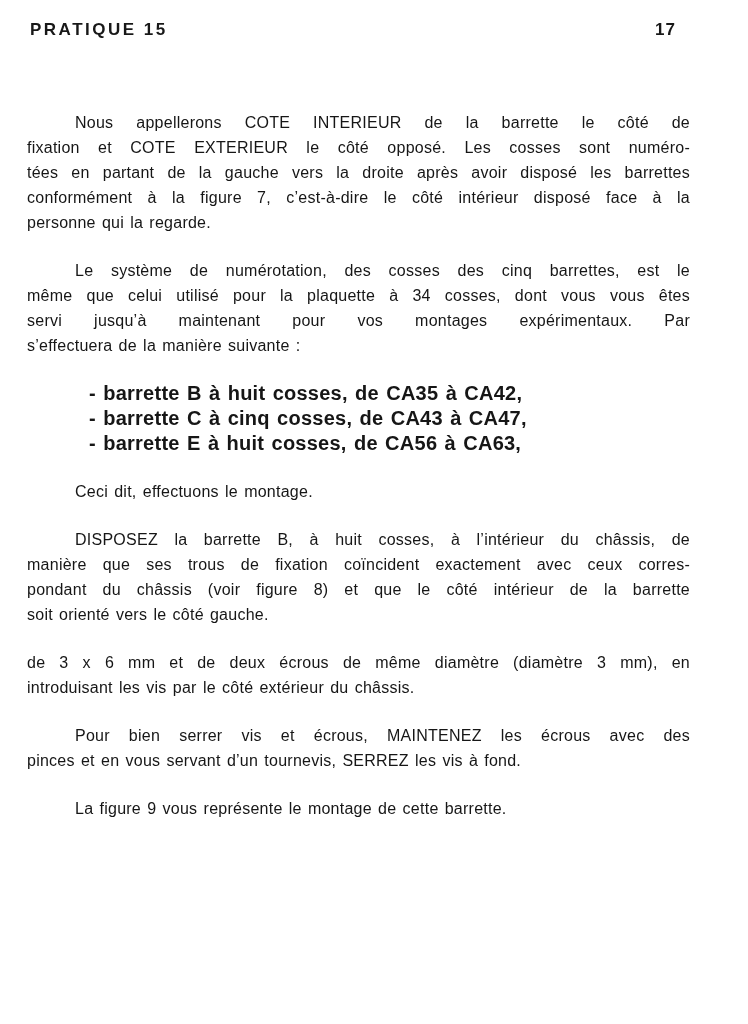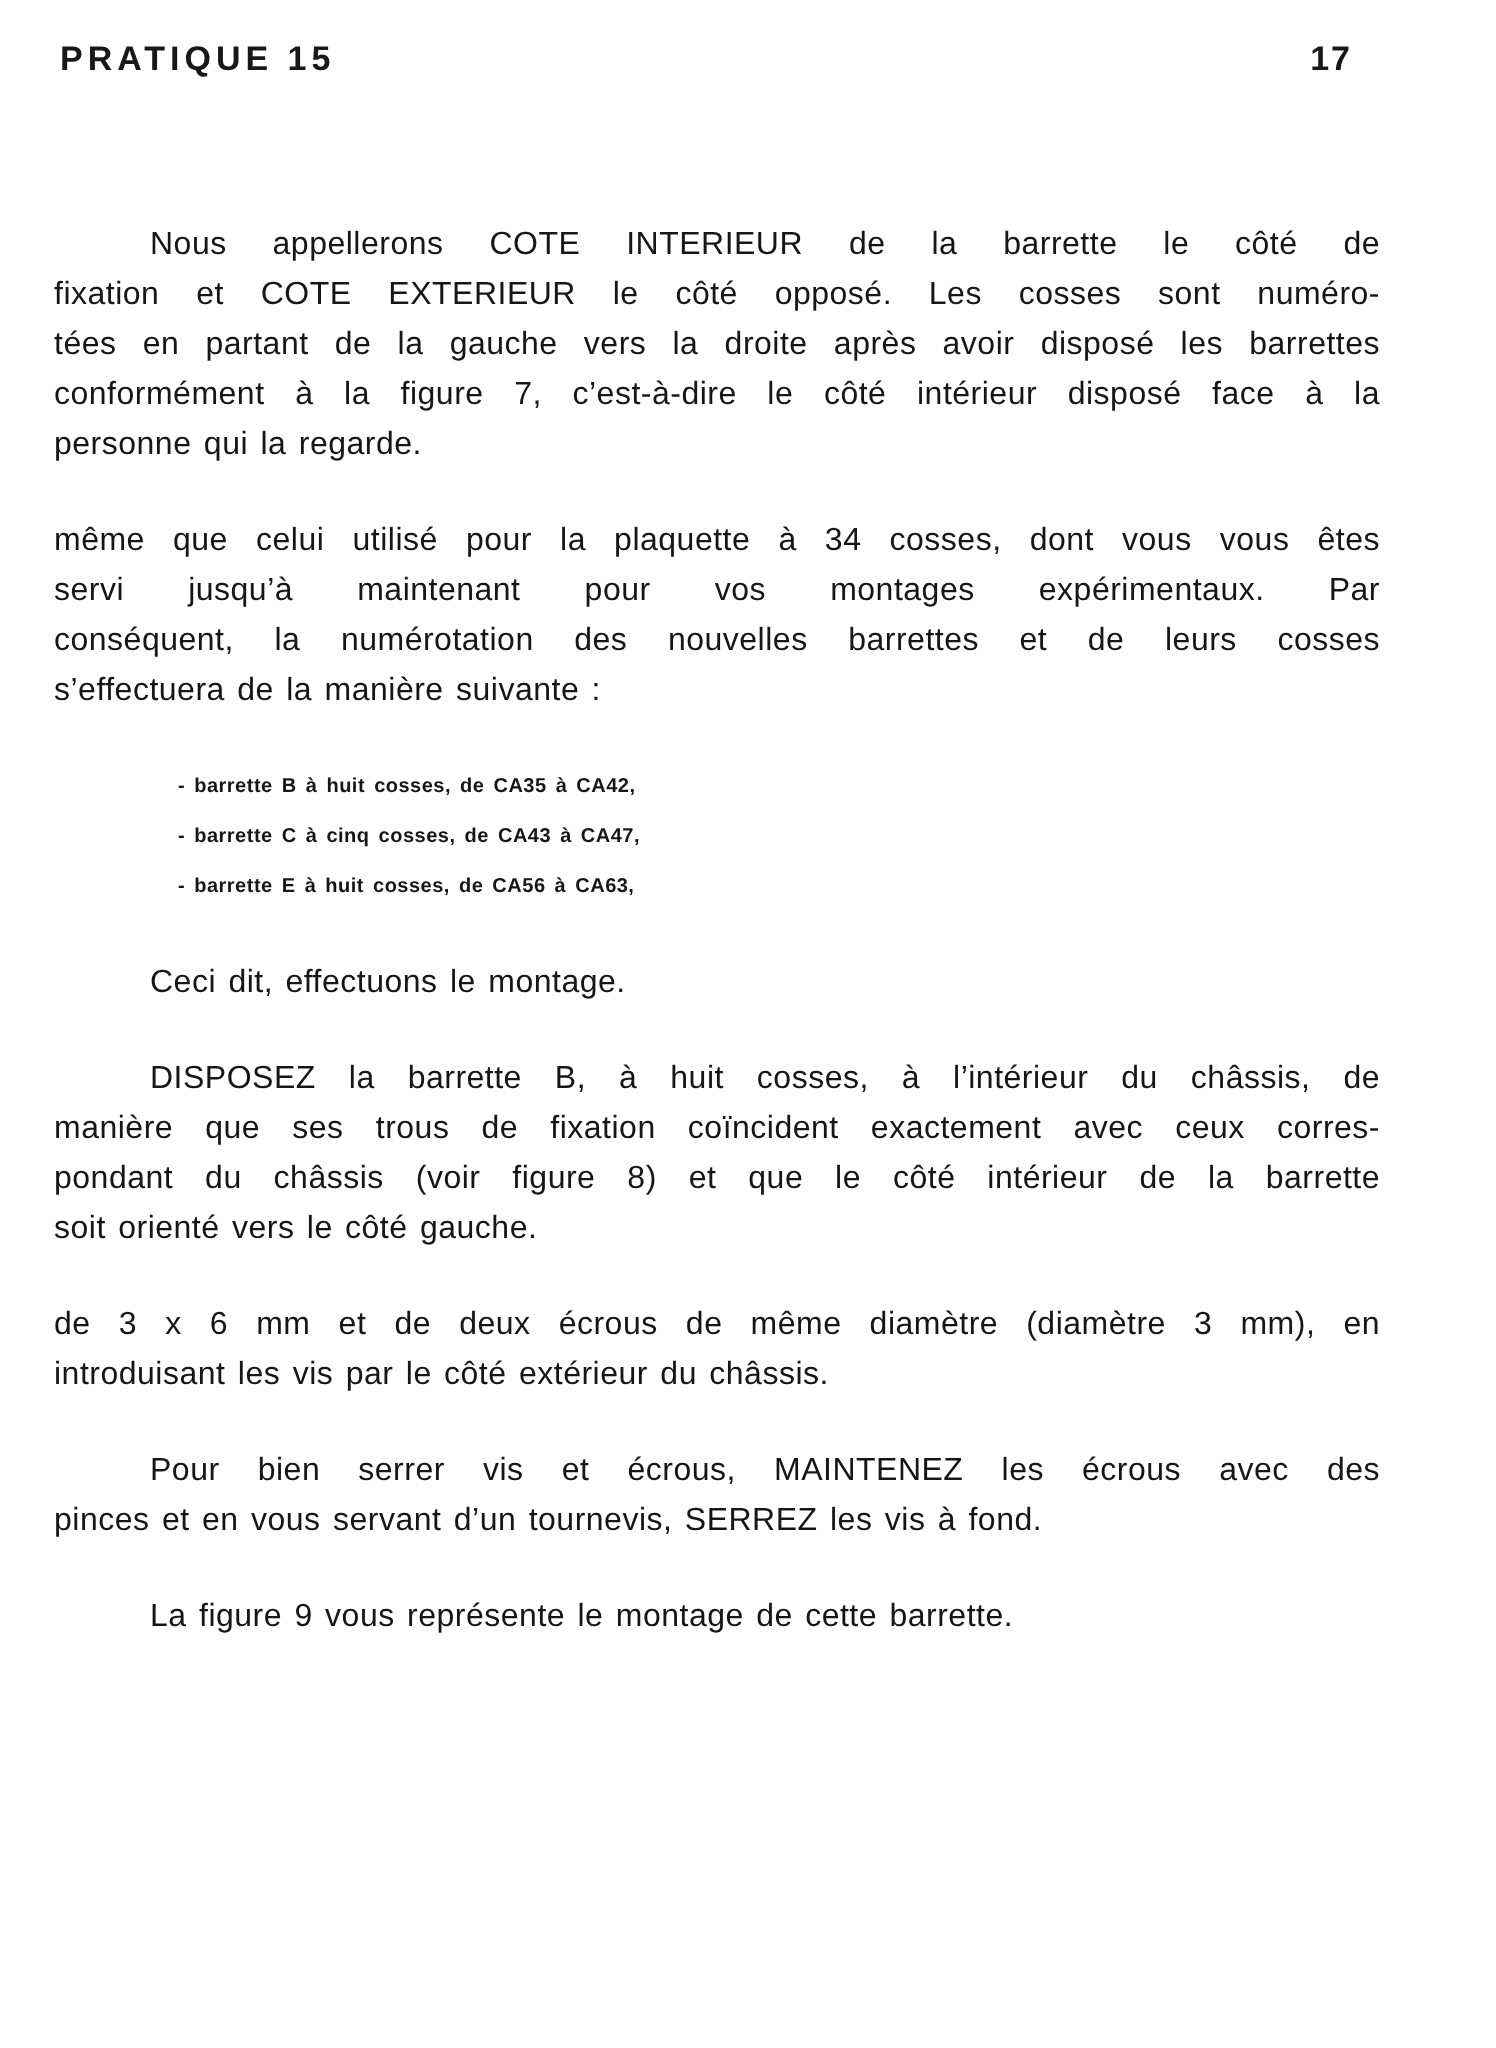--- a/index.html
+++ b/index.html
@@ -41,21 +41,21 @@
     letter-spacing: 0.25px;
     color: #161616;
     word-spacing: 1.5px;
   }
   .line.justify {
     text-align: justify;
     text-align-last: justify;
   }
   .line.indent { text-indent: 48px; }
   .list-item {
-    font-size: 10px;
+    font-size: 20px;
     font-weight: bold;
     line-height: 25px;
     letter-spacing: 0.25px;
     word-spacing: 1.5px;
     padding-left: 62px;
   }
 </style>
 </head>
 <body style="color: rgb(22, 22, 22); background: rgb(255, 255, 255);">
 
@@ -66,23 +66,23 @@
   </div>
   <div class="content" id="content">
       <div class="block">
         <div class="line justify indent">Nous appellerons COTE INTERIEUR de la barrette le côté de</div>
         <div class="line justify">fixation et COTE EXTERIEUR le côté opposé. Les cosses sont numéro-</div>
         <div class="line justify">tées en partant de la gauche vers la droite après avoir disposé les barrettes</div>
         <div class="line justify">conformément à la figure 7, c’est-à-dire le côté intérieur disposé face à la</div>
         <div class="line">personne qui la regarde.</div>
       </div>
       <div class="block">
+        <div class="line justify indent">Le système de numérotation, des cosses des cinq barrettes, est le</div>
         <div class="line justify">même que celui utilisé pour la plaquette à 34 cosses, dont vous vous êtes</div>
         <div class="line justify">servi jusqu’à maintenant pour vos montages expérimentaux. Par</div>
-        <div class="line justify">conséquent, la numérotation des nouvelles barrettes et de leurs cosses</div>
         <div class="line">s’effectuera de la manière suivante :</div>
       </div>
       <div class="block">
         <div class="list-item">- barrette B à huit cosses, de CA35 à CA42,</div>
         <div class="list-item">- barrette C à cinq cosses, de CA43 à CA47,</div>
         <div class="list-item">- barrette E à huit cosses, de CA56 à CA63,</div>
       </div>
       <div class="block">
         <div class="line indent">Ceci dit, effectuons le montage.</div>
       </div>

